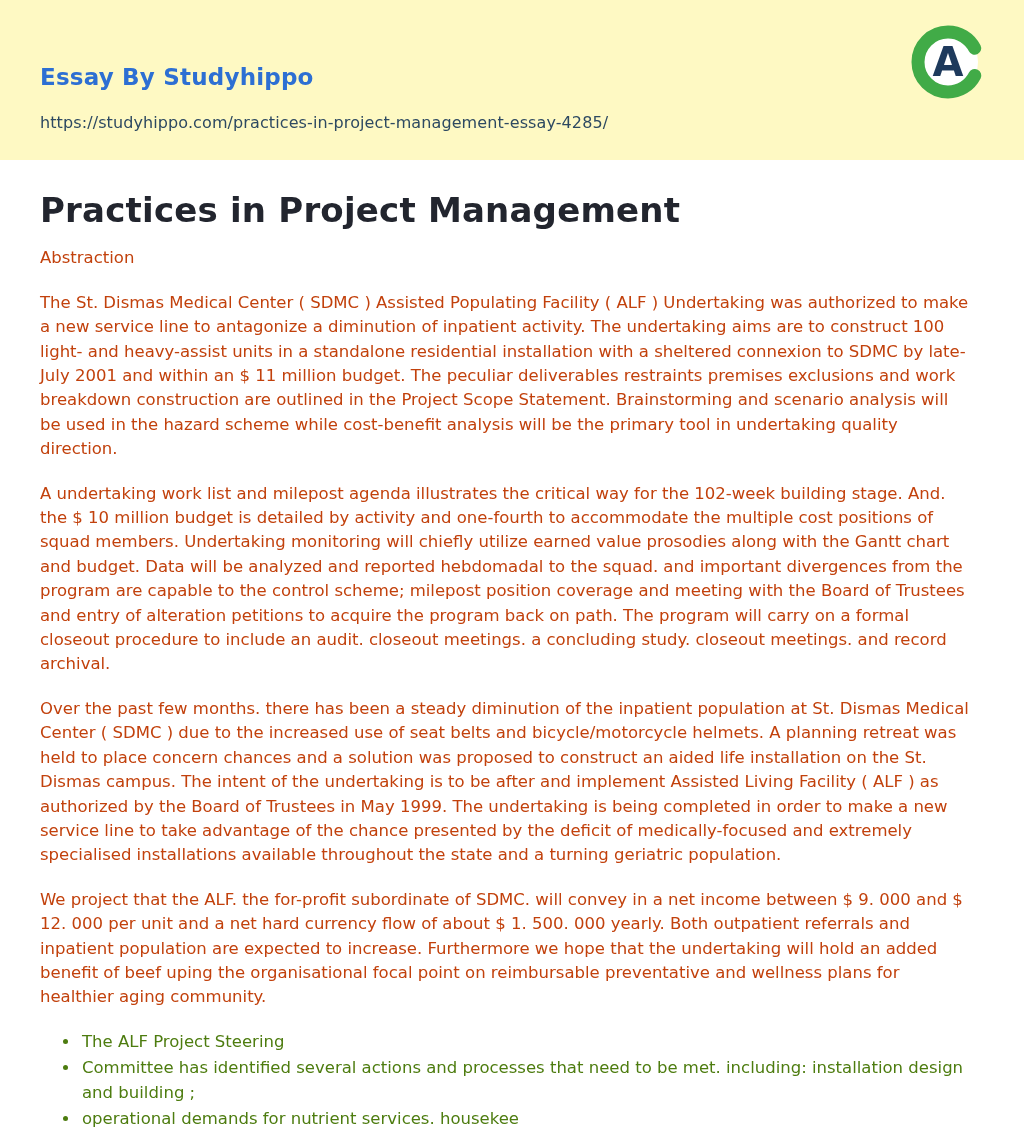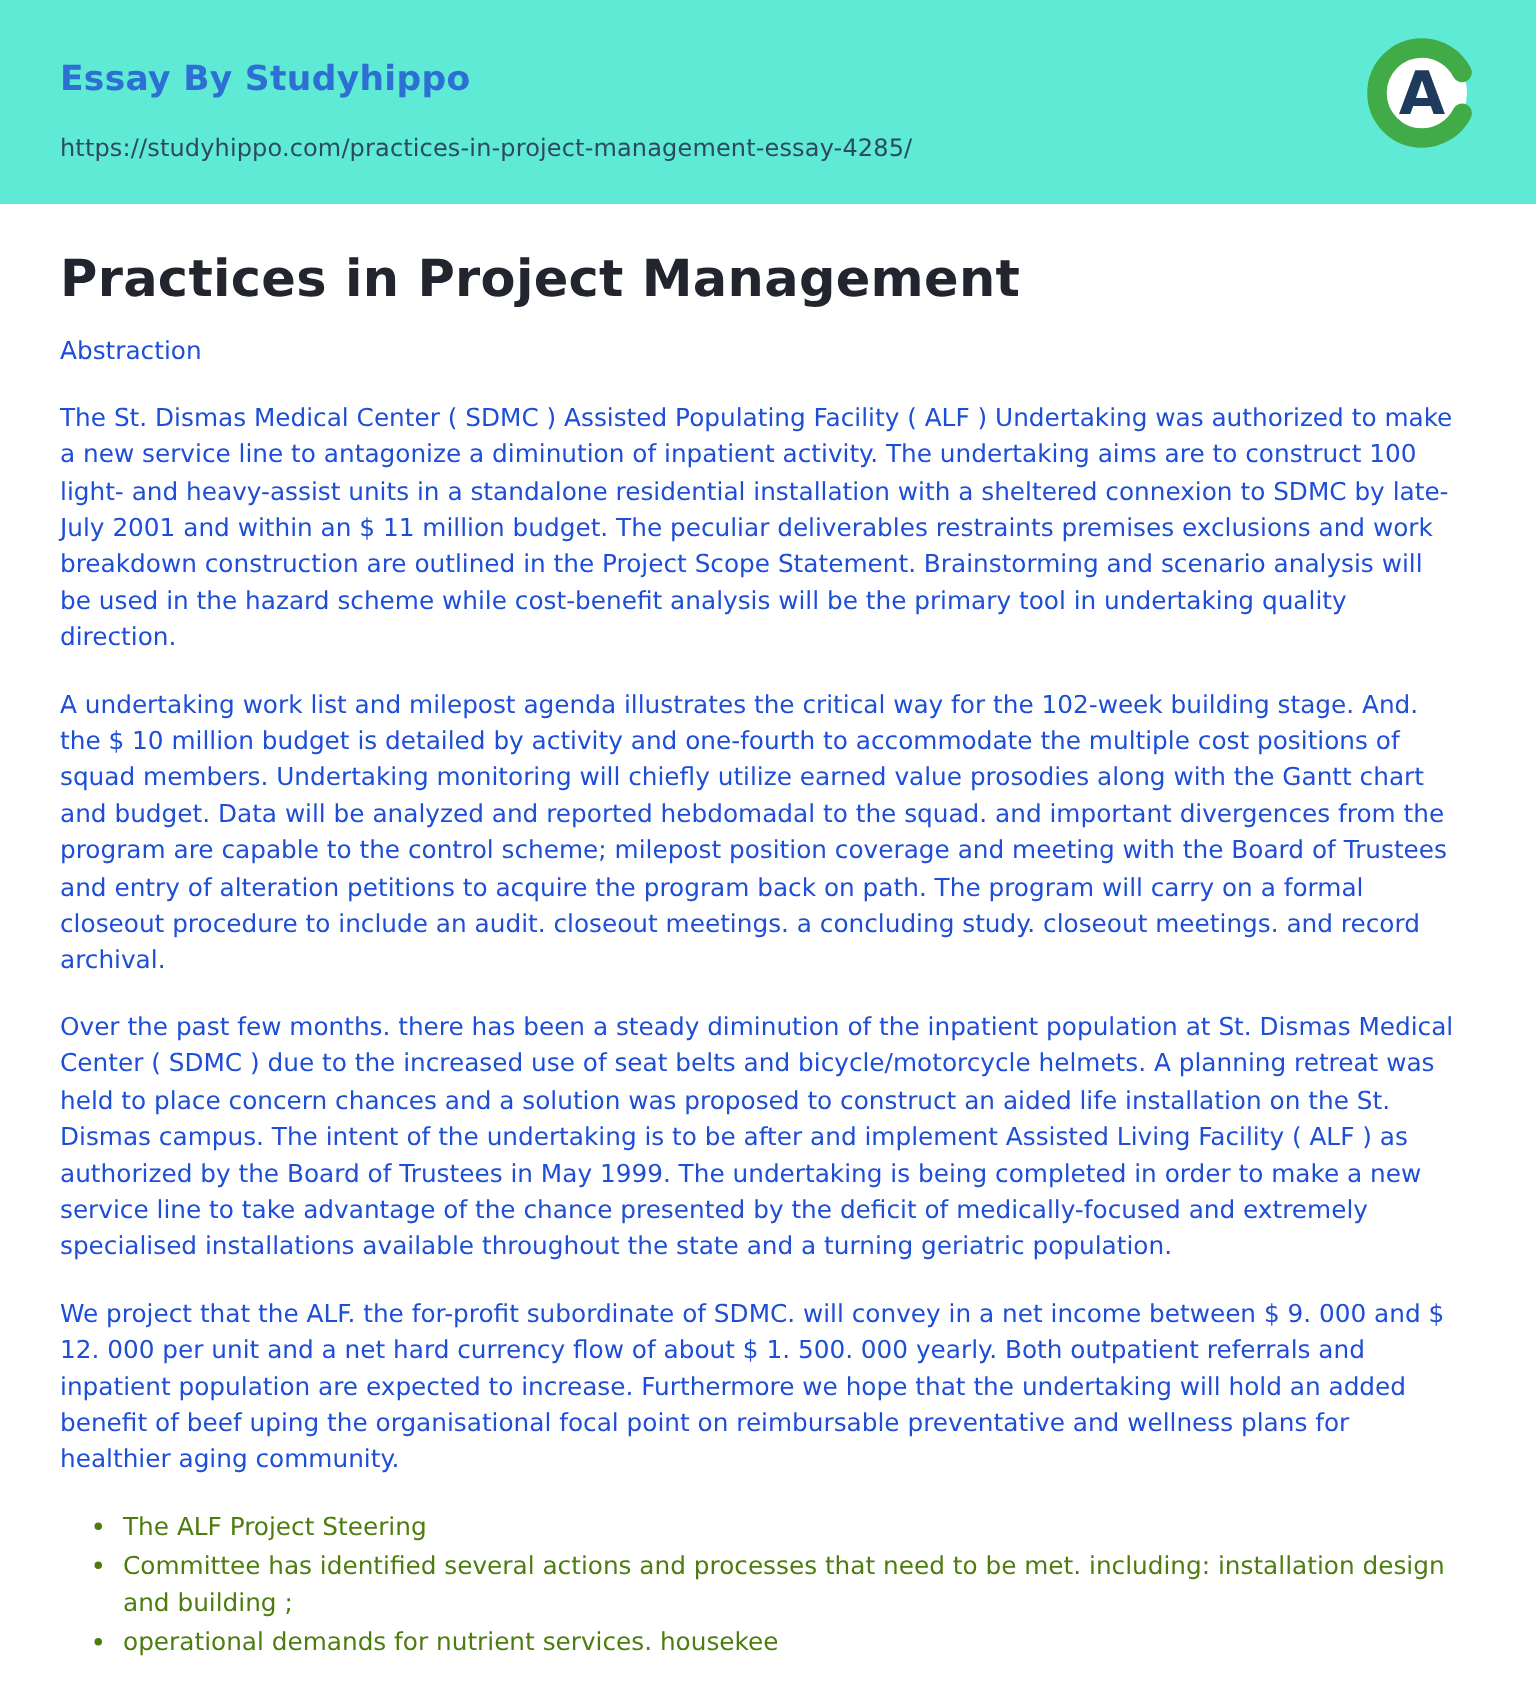--- a/index.html
+++ b/index.html
@@ -12,22 +12,22 @@
     color: #3a4046;
     overflow-x: hidden;
   }
   .page {
     width: 1024px;
     min-height: 1131px;
     position: relative;
   }
   
   .header {
-    background: #5eead4;
-    padding: 40px 140px 28px 40px;
+    background: #fef9c3;
+    padding: 64px 140px 28px 40px;
     position: relative;
     min-height: 128px;
   }
   .byline {
     color: #2d6fd3;
     font-size: 23px;
     font-weight: 700;
     letter-spacing: 0.2px;
     line-height: 1.2;
   }
@@ -56,21 +56,21 @@
     font-weight: 700;
     color: #22252e;
     letter-spacing: 0.2px;
     margin: 16px 0 16px 0;
     line-height: 1.2;
   }
   .body-text {
     font-size: 16.5px;
     line-height: 1.48;
     margin: 0 14px 20px 0;
-    color: #1d4ed8;
+    color: #c2410c;
   }
   .req-list {
     margin: 0 0 20px 26px;
     padding: 0 0 0 14px;
   }
   .req-list li {
     font-size: 16.5px;
     line-height: 1.48;
     margin: 0 0 2px 0;
     padding-left: 2px;

